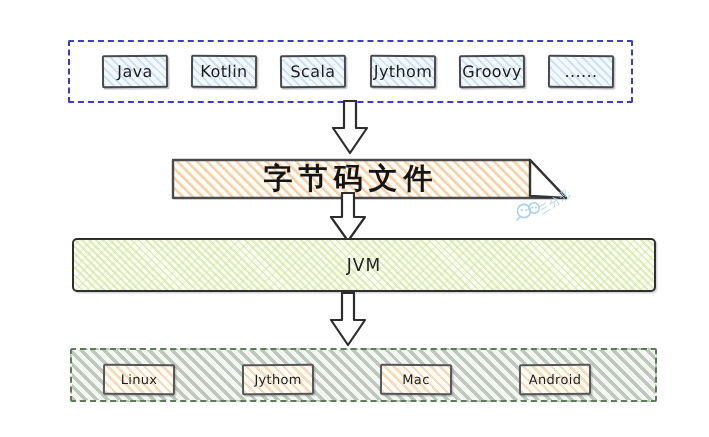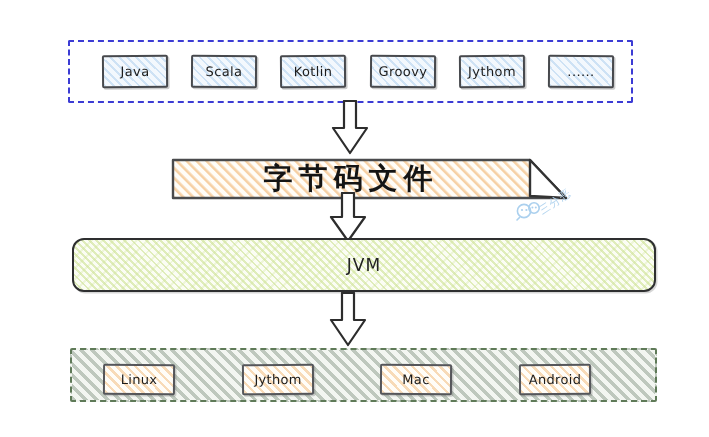--- a/index.html
+++ b/index.html
@@ -13,38 +13,38 @@
     border:2px dashed #3c3cd4;border-radius:2px;box-sizing:border-box;
     display:flex;align-items:center;justify-content:space-between;
     padding:0 17px 0 32px;
   }
   .lang-box{
     width:66px;height:33px;box-sizing:border-box;
     border:2px solid #47494d;border-radius:2px;
     background:repeating-linear-gradient(45deg,rgba(176,208,238,.55) 0 2px,rgba(255,255,255,0) 2px 6px),#f3f8fd;
     box-shadow:1.5px 1.5px 0 rgba(110,110,110,.35);
     display:flex;align-items:center;justify-content:center;
-    font-size:13px;letter-spacing:.4px;
+    font-size:16px;letter-spacing:.4px;
   }
   .lang-box:nth-child(odd){transform:rotate(-.4deg);}
   .lang-box:nth-child(even){transform:rotate(.35deg);}
   
   .arrow{position:absolute;width:40px;height:56px;}
   
   .bytecode-wrap{position:absolute;left:170px;top:156px;width:402px;height:48px;}
   .bytecode-label{
     position:absolute;left:0;top:4px;width:362px;height:38px;
     display:flex;align-items:center;justify-content:center;
     font-size:29px;font-weight:bold;letter-spacing:6px;color:#141414;
     font-family:"DejaVu Sans","Liberation Sans",sans-serif;
   }
   
   .jvm-box{
     position:absolute;left:72px;top:238px;width:584px;height:54px;box-sizing:border-box;
-    border:2.5px solid #2e2f30;border-radius:12px;
+    border:2.5px solid #2e2f30;border-radius:5px;
     background:
       repeating-linear-gradient(45deg,rgba(205,226,148,.6) 0 2px,rgba(255,255,255,0) 2px 5px),
       repeating-linear-gradient(-45deg,rgba(205,226,148,.28) 0 2px,rgba(255,255,255,0) 2px 8px),
       #fbfdf4;
     display:flex;align-items:center;justify-content:center;
     font-size:17px;letter-spacing:1px;color:#222;
     box-shadow:1.5px 1.5px 0 rgba(120,120,120,.3);
   }
   
   .platform-group{
@@ -74,30 +74,30 @@
 </head>
 <body>
 
 <div id="stage">
 
   <div class="lang-group">
     <div class="lang-box">
       <span>Java</span>
     </div>
     <div class="lang-box">
+      <span>Kotlin</span>
+    </div>
+    <div class="lang-box">
       <span>Scala</span>
     </div>
     <div class="lang-box">
-      <span>Kotlin</span>
+      <span>Jythom</span>
     </div>
     <div class="lang-box">
       <span>Groovy</span>
-    </div>
-    <div class="lang-box">
-      <span>Jythom</span>
     </div>
     <div class="lang-box">
       <span>......</span>
     </div>
   </div>
 
   <div class="arrow" style="left:330px;top:100px;">
     <svg width="40" height="56" viewBox="0 0 40 56">
       <path d="M14,1 L26,1 L26,28 L37,28 L20,53 L3,28 L14,28 Z" fill="#ffffff" stroke="#2d2d2d" stroke-width="2.2" stroke-linejoin="round"></path>
     </svg>

